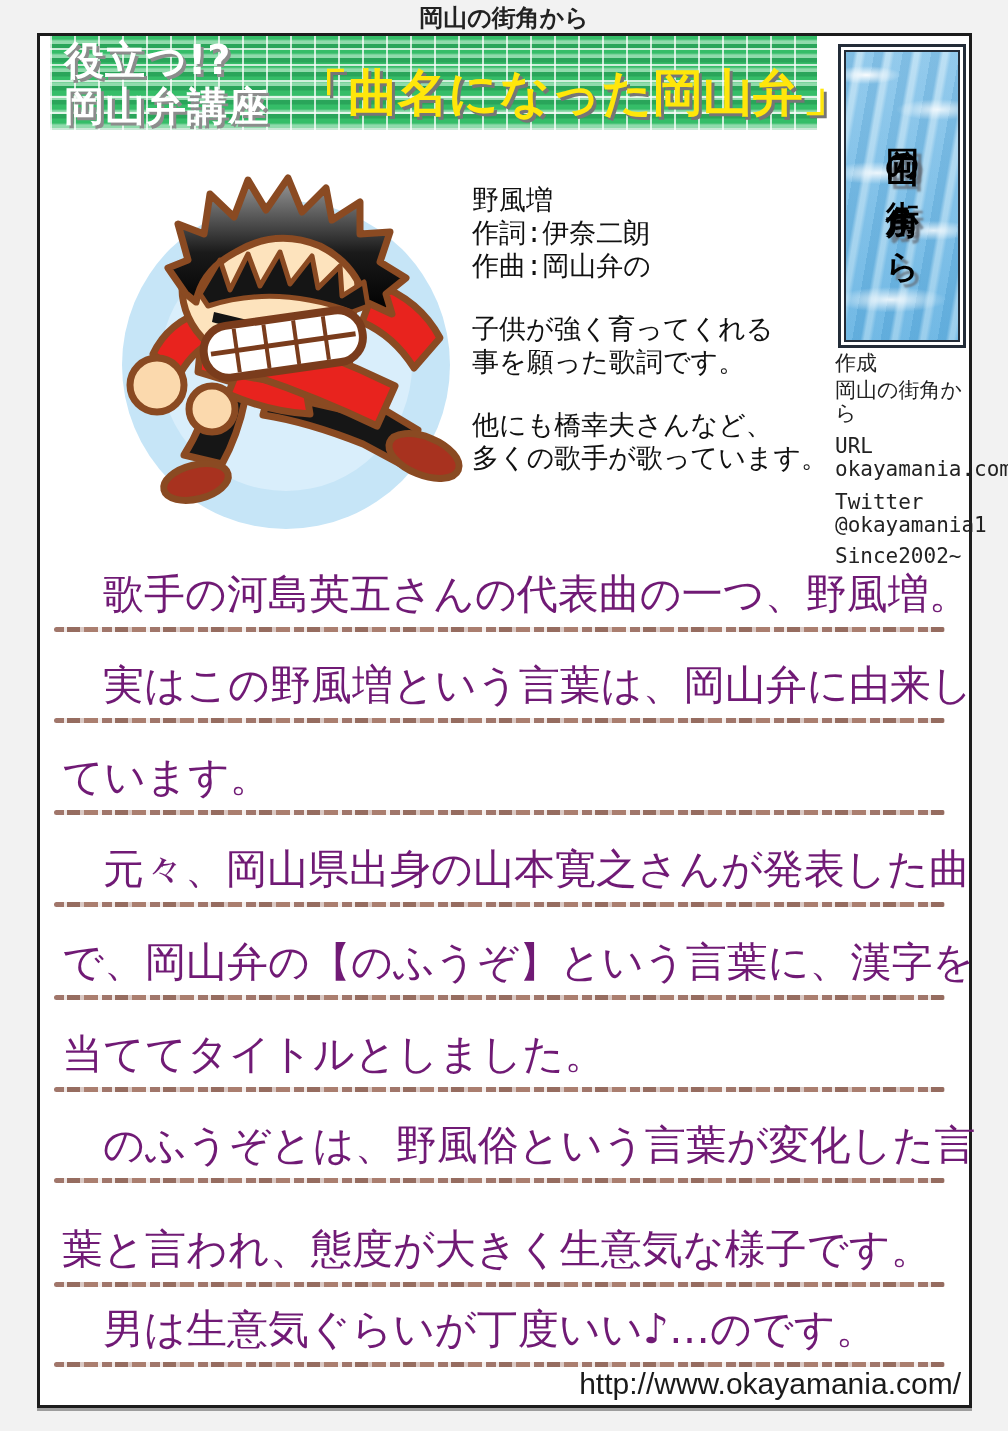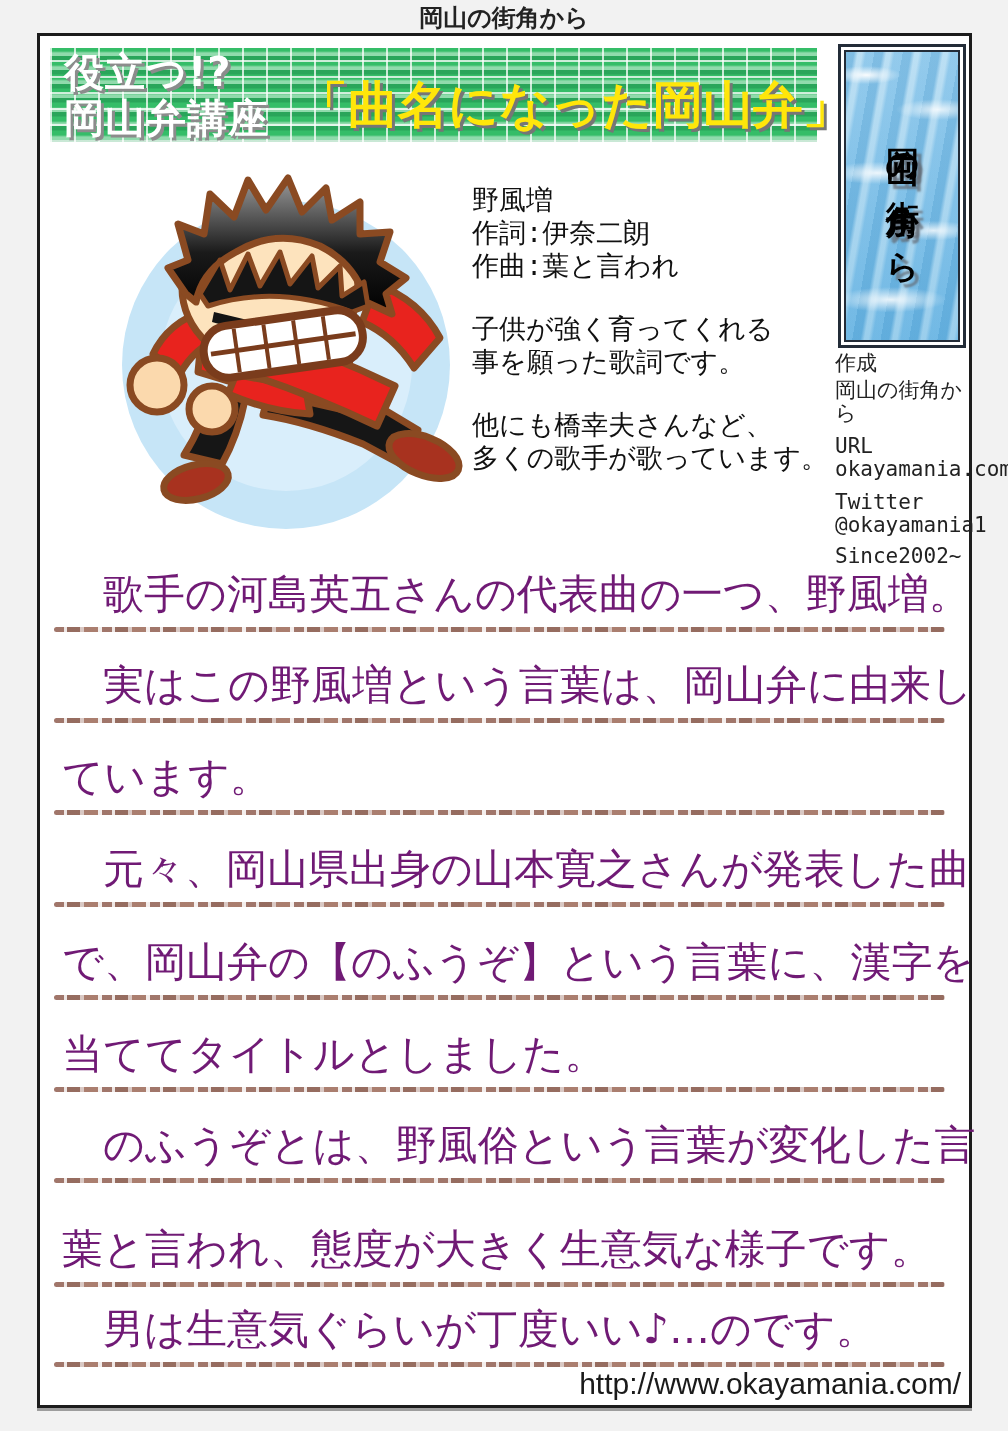--- a/index.html
+++ b/index.html
@@ -13,21 +13,21 @@
     position:absolute;top:2px;left:0;width:100%;
     text-align:center;font-size:24px;font-weight:bold;color:#222;
   }
   .main-box{
     position:absolute;left:37px;top:33px;width:929px;height:1369px;
     background:#ffffff;border:3px solid #1c1c1c;
     box-shadow:0 3px 0 rgba(0,0,0,.35);
   }
   
   .green-banner{
-    position:absolute;left:10px;top:12px;width:767px;height:94px;
+    position:absolute;left:10px;top:0;width:767px;height:94px;
     background:
       repeating-linear-gradient(90deg, rgba(255,255,255,.75) 0 2px, rgba(255,255,255,0) 2px 24px),
       repeating-linear-gradient(0deg, rgba(255,255,255,.75) 0 2px, rgba(255,255,255,0) 2px 16px),
       repeating-linear-gradient(0deg, rgba(255,255,255,.45) 2px 5px, rgba(255,255,255,0) 7px 11px, rgba(0,80,40,.22) 12px 16px),
       #35bd68;
   }
   .course-title{
     position:absolute;left:14px;top:1px;
     font-size:40px;line-height:46px;font-weight:bold;color:#ffffff;
     text-shadow:3px 3px 0 #8c8c8c;white-space:nowrap;letter-spacing:1px;
@@ -182,21 +182,21 @@
         <line x1="158" y1="150" x2="158" y2="194" stroke="#7a3c1c" stroke-width="4"></line>
         <line x1="188" y1="150" x2="188" y2="194" stroke="#7a3c1c" stroke-width="4"></line>
         <line x1="218" y1="150" x2="218" y2="194" stroke="#7a3c1c" stroke-width="4"></line>
       </g>
     </g>
   </svg>
 
   <div class="song-info">
     <div>野風増</div>
     <div>作詞:伊奈二朗</div>
-    <div>作曲:葉と言われ</div>
+    <div>作曲:岡山弁の</div>
     <div class="gap"></div>
     <div>子供が強く育ってくれる</div>
     <div>事を願った歌詞です。</div>
     <div class="gap"></div>
     <div>他にも橋幸夫さんなど、</div>
     <div>多くの歌手が歌っています。</div>
   </div>
 
   <div class="bline l1">
     <span class="txt">　歌手の河島英五さんの代表曲の一つ、野風増。</span>

